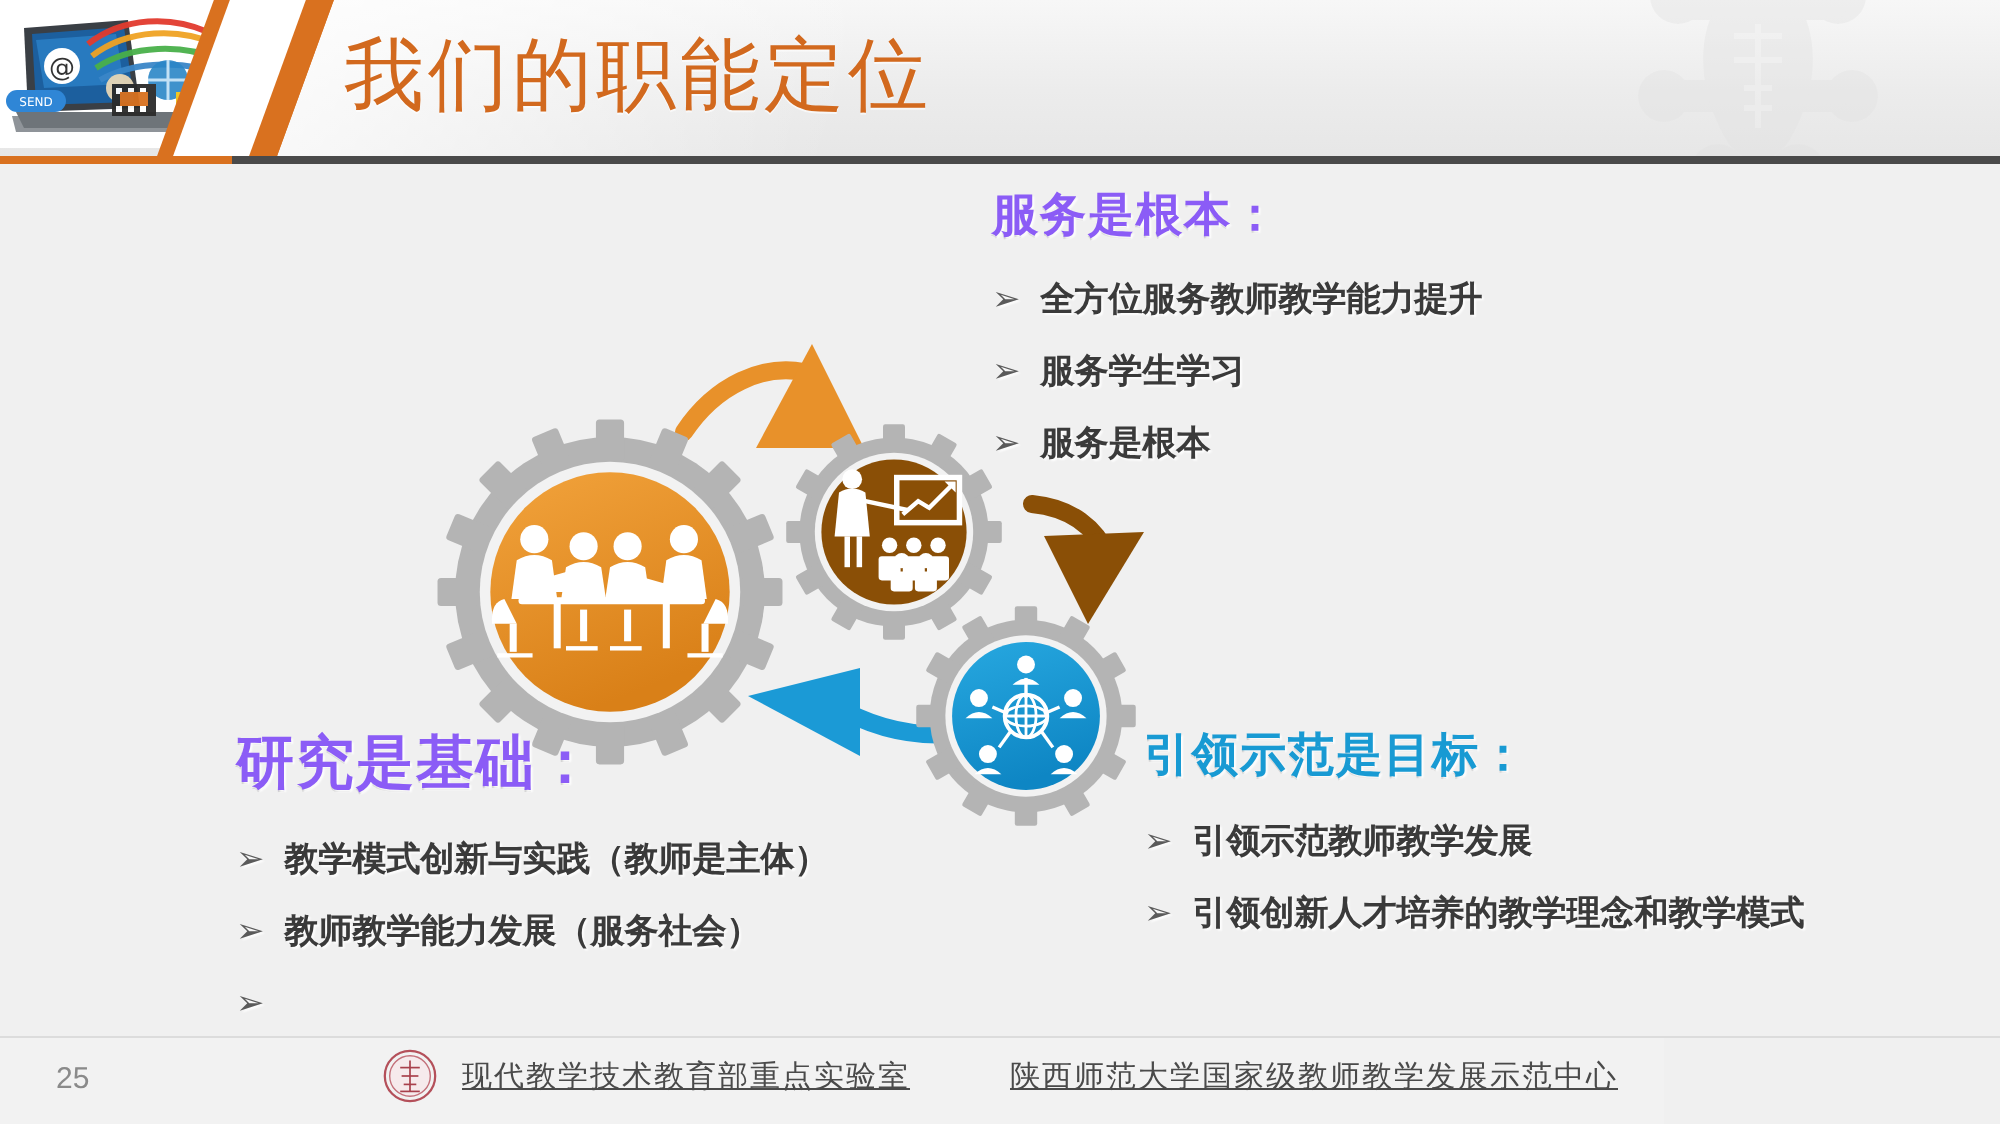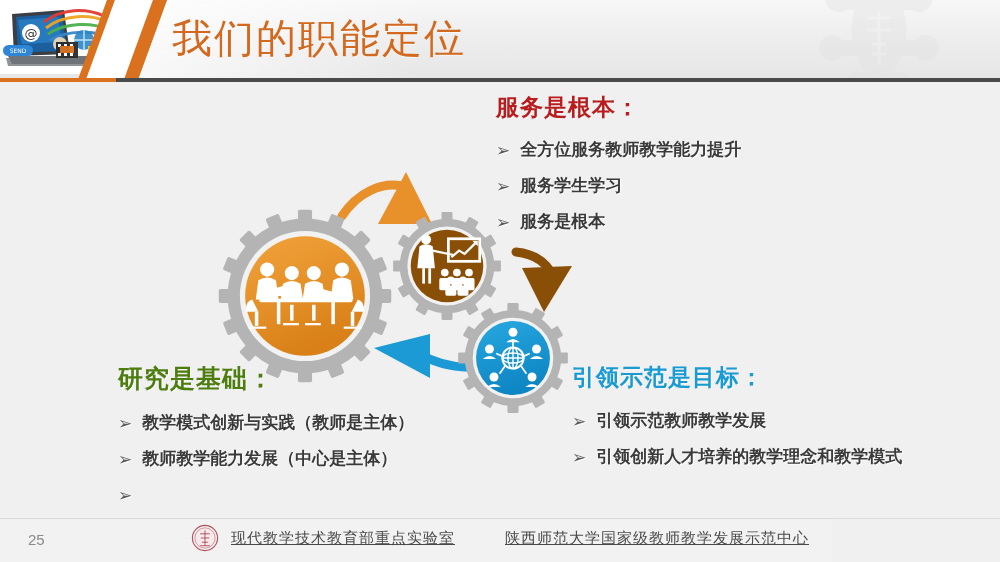--- a/index.html
+++ b/index.html
@@ -74,26 +74,26 @@
     white-space:nowrap;
   }
   .bul{
     color:#5a5a5a;font-weight:normal;
     margin-right:10px;flex:0 0 auto;
     font-family:"DejaVu Sans",sans-serif;
   }
 
   
   #block-service{left:496px;top:92px;}
-  #block-service .thead{font-size:23px;color:#b91c1c;margin-bottom:9px;}
+  #block-service .thead{font-size:23px;color:#8b5cf6;margin-bottom:9px;}
   #block-service .tlist li{font-size:17px;line-height:36px;}
 
   
   #block-research{left:118px;top:362px;}
-  #block-research .thead{font-size:25px;color:#4d7c0f;margin-bottom:10px;}
+  #block-research .thead{font-size:29px;color:#8b5cf6;margin-bottom:10px;}
   #block-research .tlist li{font-size:17px;line-height:36px;}
 
   
   #block-leading{left:572px;top:362px;}
   #block-leading .thead{font-size:23px;color:#189ad3;margin-bottom:10px;}
   #block-leading .tlist li{font-size:17px;line-height:36px;}
 
   
   .gearwrap{position:absolute;}
   .gearwrap svg{display:block;}
@@ -425,21 +425,21 @@
 
   <div class="tblock" id="block-research">
     <div class="thead">研究是基础：</div>
     <ul class="tlist">
       <li>
         <span class="bul">➢</span>
         <span>教学模式创新与实践（教师是主体）</span>
       </li>
       <li>
         <span class="bul">➢</span>
-        <span>教师教学能力发展（中心是主体）</span>
+        <span>教师教学能力发展（服务社会）</span>
       </li>
       <li>
         <span class="bul">➢</span>
       </li>
     </ul>
   </div>
 
   <div class="tblock" id="block-leading">
     <div class="thead">引领示范是目标：</div>
     <ul class="tlist">

